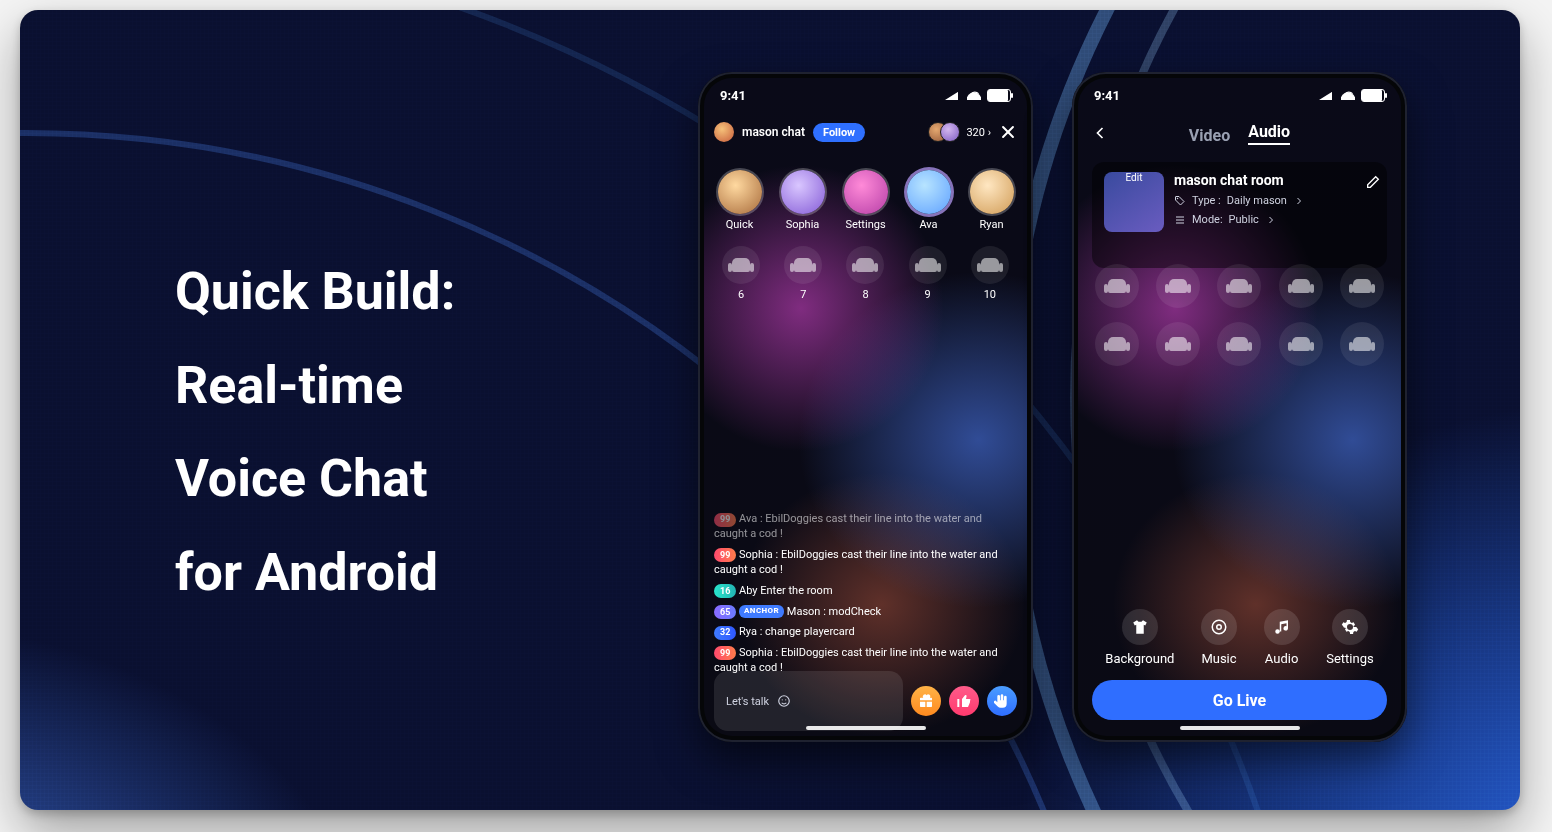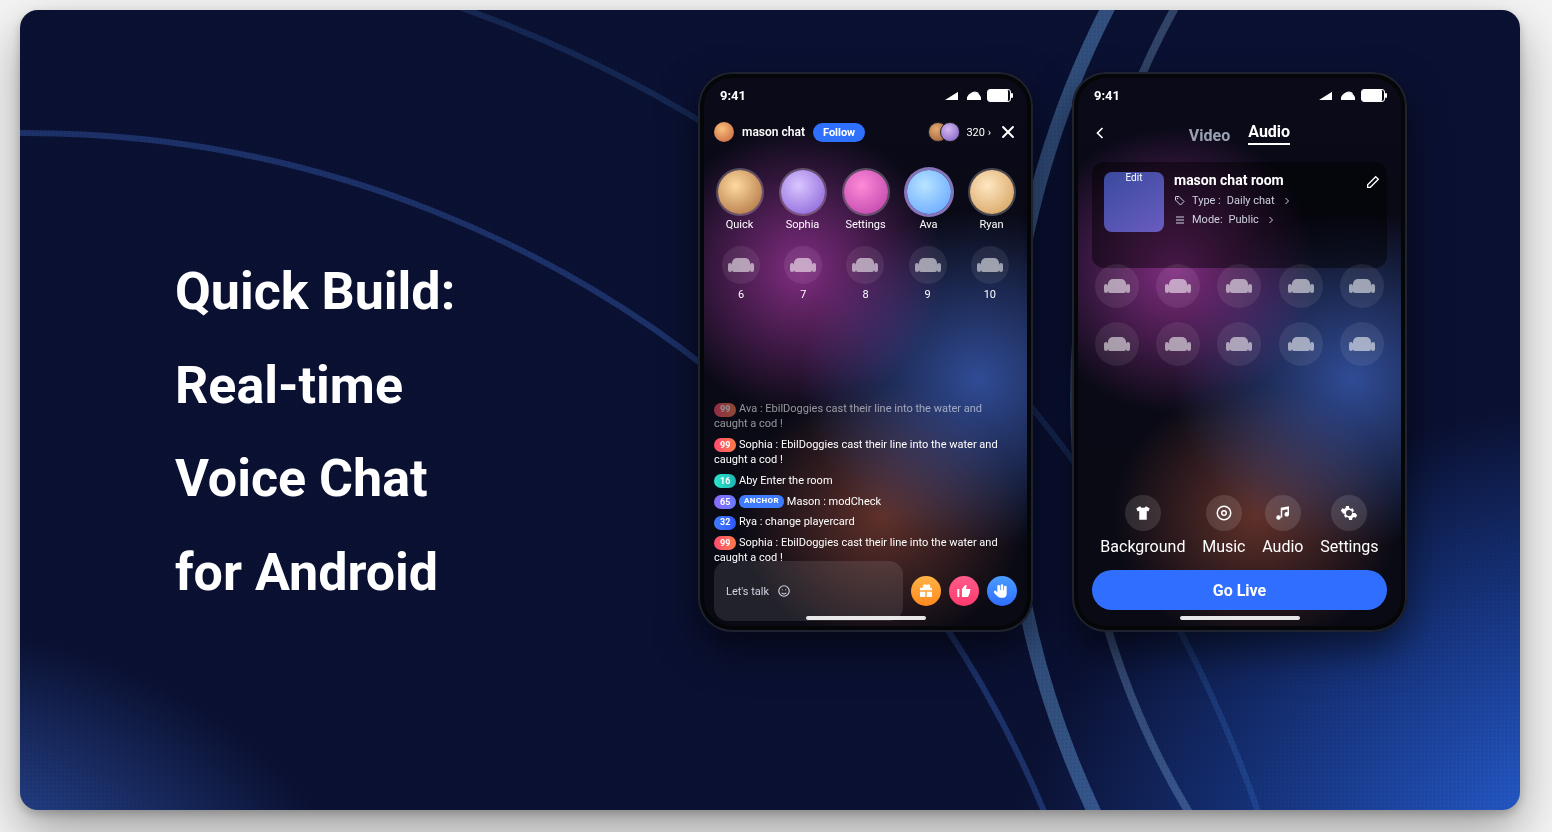--- a/index.html
+++ b/index.html
@@ -17,21 +17,21 @@
   .arc.a1{width:2200px;height:2200px;left:-1100px;top:120px;border-color:rgba(80,140,255,.25);}
   .arc.a2{width:2600px;height:2600px;left:-1300px;top:-80px;border-color:rgba(80,160,255,.15);}
   .arc.a3{width:1800px;height:1800px;left:980px;top:-500px;border-width:14px;border-color:rgba(120,190,255,.35);}
   .arc.a4{width:1600px;height:1600px;left:1050px;top:-420px;border-width:8px;border-color:rgba(160,210,255,.25);}
   .pix{position:absolute;inset:0;pointer-events:none;mix-blend-mode:overlay;opacity:.18;
        background-image:repeating-linear-gradient(90deg, rgba(255,255,255,.25) 0 1px, transparent 1px 4px),
                         repeating-linear-gradient(0deg, rgba(255,255,255,.25) 0 1px, transparent 1px 4px);}
   .title{position:absolute;left:155px;top:235px;color:#fff;font-weight:700;}
   .title .line{font-size:52px;line-height:1.8;}
   
-  .phone{position:absolute;width:335px;height:560px;border-radius:34px;background:#050608;box-shadow:0 18px 40px rgba(0,0,0,.55), inset 0 0 0 2px #1f2230;overflow:hidden;}
+  .phone{position:absolute;width:335px;height:670px;border-radius:34px;background:#050608;box-shadow:0 18px 40px rgba(0,0,0,.55), inset 0 0 0 2px #1f2230;overflow:hidden;}
   .phone .screen{position:absolute;inset:6px;border-radius:28px;overflow:hidden;
     background:
       radial-gradient(260px 260px at 30% 35%, rgba(224,72,214,.55), transparent 55%),
       radial-gradient(300px 280px at 85% 55%, rgba(80,130,255,.55), transparent 60%),
       radial-gradient(260px 240px at 55% 80%, rgba(255,120,80,.35), transparent 55%),
       linear-gradient(#0a0a18,#0a0a14);}
   .statusbar{position:absolute;left:0;right:0;top:0;height:34px;display:flex;align-items:center;justify-content:space-between;padding:0 16px;color:#fff;font-size:13px;font-weight:700;}
   .sb-right{display:flex;align-items:center;gap:6px;}
   .sig{width:16px;height:10px;background:linear-gradient(90deg,#fff 0 80%,transparent 80%);clip-path:polygon(0 100%,100% 100%,100% 0,80% 20%,60% 40%,40% 60%,20% 80%,0 100%);}
   .wifi{width:14px;height:10px;border-radius:7px 7px 0 0;background:radial-gradient(circle at 50% 100%, #fff 4px, transparent 5px), radial-gradient(circle at 50% 100%, #fff 7px, transparent 8px);background-size:100% 100%;background-repeat:no-repeat;}
@@ -100,21 +100,21 @@
   .meta .rtitle{font-size:14px;font-weight:700;}
   .kv{display:flex;align-items:center;gap:6px;color:#cfd2e0;cursor:pointer;}
   .kv svg{width:12px;height:12px;}
   .editico{position:absolute;right:20px;top:96px;display:flex;align-items:center;cursor:pointer;}
   .editico svg{width:16px;height:16px;color:#fff;}
   
   .grid{position:absolute;top:186px;left:14px;right:14px;display:grid;grid-template-columns:repeat(5,1fr);gap:14px 12px;}
   .grid .seat{width:44px;height:44px;border-radius:50%;background:rgba(255,255,255,.08);display:flex;align-items:center;justify-content:center;margin:0 auto;cursor:pointer;}
   
   .ctrls{position:absolute;left:14px;right:14px;bottom:70px;display:flex;justify-content:space-around;color:#fff;}
-  .ctrl{display:flex;flex-direction:column;align-items:center;gap:6px;font-size:16px;cursor:pointer;justify-content:flex-end;}
+  .ctrl{display:flex;flex-direction:column;align-items:center;gap:6px;font-size:13px;cursor:pointer;justify-content:flex-end;}
   .cicon{width:36px;height:36px;border-radius:50%;background:rgba(255,255,255,.12);display:flex;align-items:center;justify-content:center;}
   .cicon svg{width:18px;height:18px;color:#fff;}
   .golive{position:absolute;left:14px;right:14px;bottom:16px;height:40px;border-radius:20px;background:#2f6eff;color:#fff;font-weight:700;display:flex;align-items:center;justify-content:center;cursor:pointer;}
 </style>
 </head>
 <body>
 
 <div class="stage">
   <div class="card">
     <div class="arc a1"></div>
@@ -286,21 +286,21 @@
               <span>Edit</span>
             </div>
           <div class="meta">
             <div class="rtitle">mason chat room</div>
             <div class="kv">
               <svg viewBox="0 0 24 24" fill="none" stroke="#cfd2e0" stroke-width="2">
                   <path d="M10 3H4a1 1 0 00-1 1v6l10 10 7-7L10 3z"></path>
                   <circle cx="7" cy="7" r="1.5" fill="#cfd2e0" stroke="none"></circle>
                 </svg>
               <span>Type :</span>
-              <span>Daily chat</span>
+              <span>Daily mason</span>
               <svg viewBox="0 0 24 24" width="10" height="10" fill="none" stroke="#cfd2e0" stroke-width="2">
                   <path d="M9 6l6 6-6 6"></path>
                 </svg>
             </div>
             <div class="kv">
               <svg viewBox="0 0 24 24" fill="none" stroke="#cfd2e0" stroke-width="2">
                   <path d="M4 6h16M4 12h16M4 18h16"></path>
                 </svg>
               <span>Mode:</span>
               <span>Public</span>

